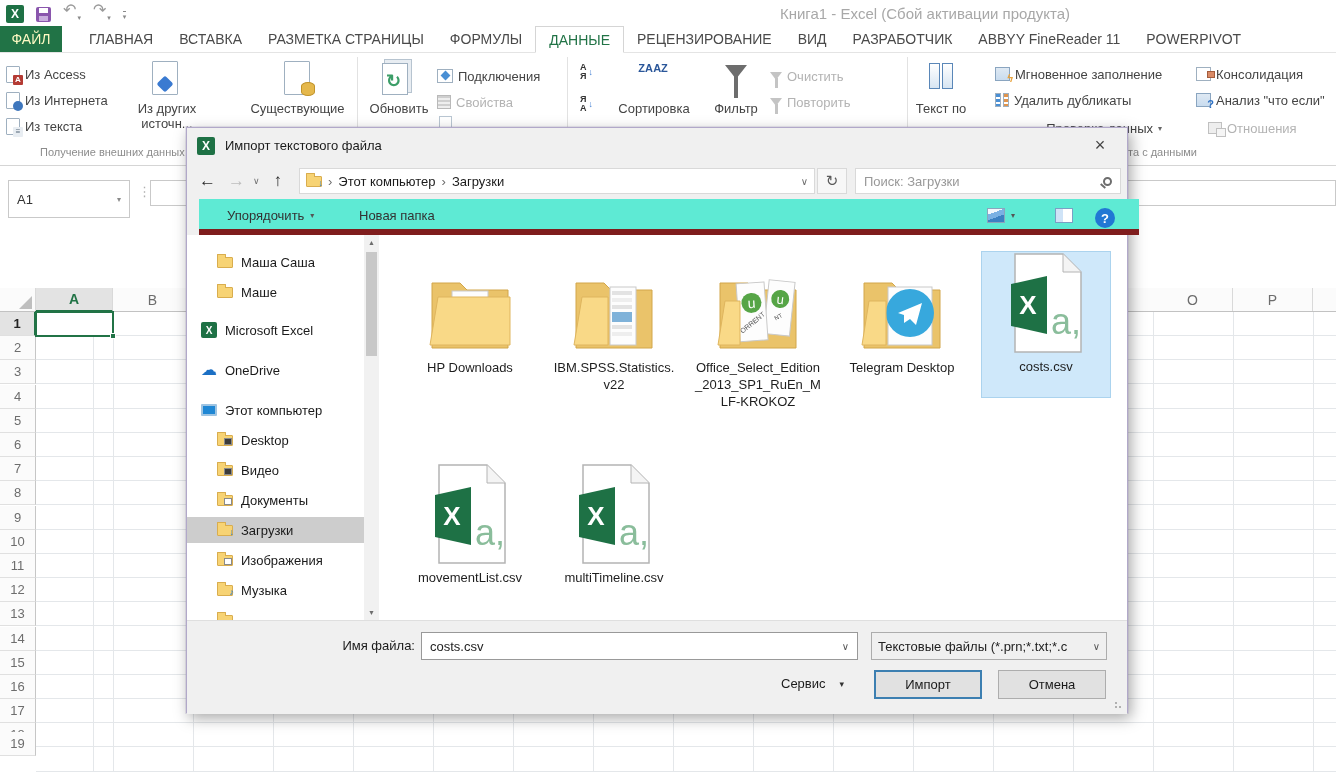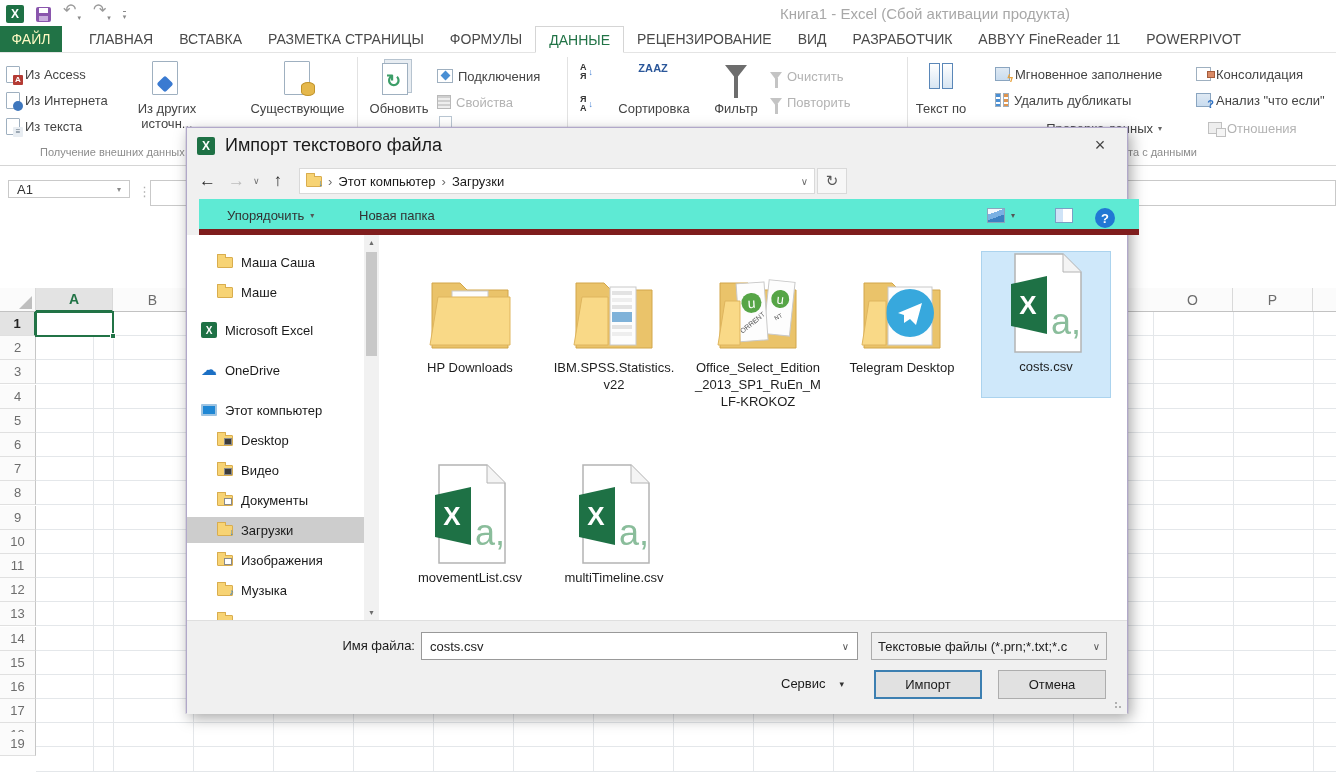--- a/index.html
+++ b/index.html
@@ -62,21 +62,21 @@
   .dup-ico i { flex:1; background:repeating-linear-gradient(to bottom,#4a8fd4 0 3px,#fff 3px 5px); border:1px solid #9fb0c0; }
   .dup-ico i:last-child { background:repeating-linear-gradient(to bottom,#e0944c 0 3px,#fff 3px 5px); }
   .cons-ico { width:15px; height:14px; border:1px solid #9fb0c0; background:#fff; position:relative; }
   .cons-ico::after { content:""; position:absolute; right:-5px; top:3px; width:6px; height:5px; background:#d98a66; border:1px solid #a45c3c; }
   .rel-ico { width:14px; height:12px; border:1px solid #c0c0c0; background:#eee; position:relative; }
   .rel-ico::after { content:""; position:absolute; right:-5px; bottom:-4px; width:8px; height:7px; background:#f5f5f5; border:1px solid #c0c0c0; }
   .ttc-ico { width:24px; height:26px; display:flex; gap:2px; }
   .ttc-ico i { flex:1; border:1px solid #5a87b8; background:linear-gradient(#fff,#d7e5f2); }
 
   
-  .namebox { position:absolute; left:8px; top:180px; width:122px; height:18px; background:#fff; border:1px solid #c9c9c9; font-size:13px; color:#333; display:flex; align-items:center; padding:0 8px;justify-content:flex-end; }
+  .namebox { position:absolute; left:8px; top:180px; width:122px; height:38px; background:#fff; border:1px solid #c9c9c9; font-size:13px; color:#333; display:flex; align-items:center; padding:0 8px;justify-content:flex-end; }
   .namebox .dd { margin-left:auto; color:#8a8a8a; font-size:8px; }
   .fdots { position:absolute; left:138px; top:184px; color:#b0b0b0; font-size:13px; }
   .fbar { position:absolute; left:150px; top:180px; width:1186px; height:26px; background:#fff; border:1px solid #c9c9c9; }
 
   
   .colhdr { position:absolute; left:0; top:288px; width:1336px; height:24px; background:#fbfbfb; border-bottom:1px solid #c2c2c2; z-index:0; }
   .corner { position:absolute; left:0; top:0; width:36px; height:23px; border-right:1px solid #d9d9d9; }
   .corner::after { content:""; position:absolute; right:3px; bottom:2px; border-left:13px solid transparent; border-bottom:13px solid #bfbfbf; }
   .chdr { position:absolute; top:0; height:23px; font-size:14px; color:#6d6d6d; display:flex; align-items:center; justify-content:center; border-right:1px solid #d9d9d9; }
   .chdr.sel { background:#e3e3e3; color:#217346; font-weight:bold; border-bottom:2px solid #217346; height:24px; }
@@ -89,21 +89,21 @@
       repeating-linear-gradient(to bottom, #e4e7ea 0 1px, transparent 1px 24.2px);
     background-position: 77px 0, 0 23px; }
   .a1sel { position:absolute; left:35px; top:311px; width:79px; height:26px; border:2px solid #217346; background:#fff; z-index:0; }
   .a1sel .handle { position:absolute; right:-4px; bottom:-4px; width:6px; height:6px; background:#217346; border:1px solid #fff; }
 
   
   .dialog { position:absolute; left:186px; top:127px; width:942px; height:586px; background:#f0f0f0;
     border:1px solid #b1a8c9; box-shadow:0 0 0 1px rgba(150,140,180,.2), 3px 5px 14px rgba(0,0,0,.35); z-index:10; font-size:13px; }
   .dlg-titlebar { position:absolute; left:0; top:0; width:100%; height:35px; background:#f0f0f0; display:flex; align-items:center; padding:0 10px; }
   .dlg-xl-ico { width:18px; height:18px; background:#1e7145; border-radius:2px; color:#fff; font-weight:bold; font-size:12px; display:flex; align-items:center; justify-content:center; margin-right:10px; }
-  .dlg-title { font-size:18px; color:#1a1a1a; }
+  .dlg-title { font-size:13px; color:#1a1a1a; }
   .dlg-close { position:absolute; right:14px; top:4px; width:26px; height:26px; display:flex; align-items:center; justify-content:center; font-size:18px; color:#444; }
   .navrow { position:absolute; left:0; top:35px; width:100%; height:36px; display:flex; align-items:center; }
   .navbtn { font-size:17px; color:#2b2b2b; margin-left:12px; line-height:20px; }
   .navbtn.dis { color:#bdbdbd; }
   .navbtn.small { font-size:9px; color:#6d6d6d; margin-left:8px; }
   .crumbbar { position:absolute; left:112px; top:5px; width:516px; height:26px; background:#fff; border:1px solid #d9d9d9; display:flex; align-items:center; padding:0 6px; gap:6px; }
   .crumb { color:#1a1a1a; white-space:nowrap; }
   .crumb-sep { color:#6d6d6d; font-size:13px; }
   .crumbbar .dd { margin-left:auto; color:#6d6d6d; font-size:10px; }
   .refbtn { position:absolute; left:630px; top:5px; width:30px; height:26px; border:1px solid #d9d9d9; background:#f7f7f7; display:flex; align-items:center; justify-content:center; color:#5a5a5a; font-size:15px; }
@@ -380,20 +380,24 @@
         <span class="mf">
             <span class="ovl blue">↓</span>
           </span>
         <span class="crumb-sep">›</span>
         <span class="crumb">Этот компьютер</span>
         <span class="crumb-sep">›</span>
         <span class="crumb">Загрузки</span>
         <span class="dd">∨</span>
       </div>
       <div class="refbtn">↻</div>
+      <div class="searchbox">
+        <span class="ph">Поиск: Загрузки</span>
+        <span class="mag"></span>
+      </div>
     </div>
 
     <div class="toolrow">
       <div class="toolitem" style="left:28px">
         <span>Упорядочить</span>
         <span class="dd">▾</span>
       </div>
       <div class="toolitem" style="left:160px">
         <span>Новая папка</span>
       </div>

